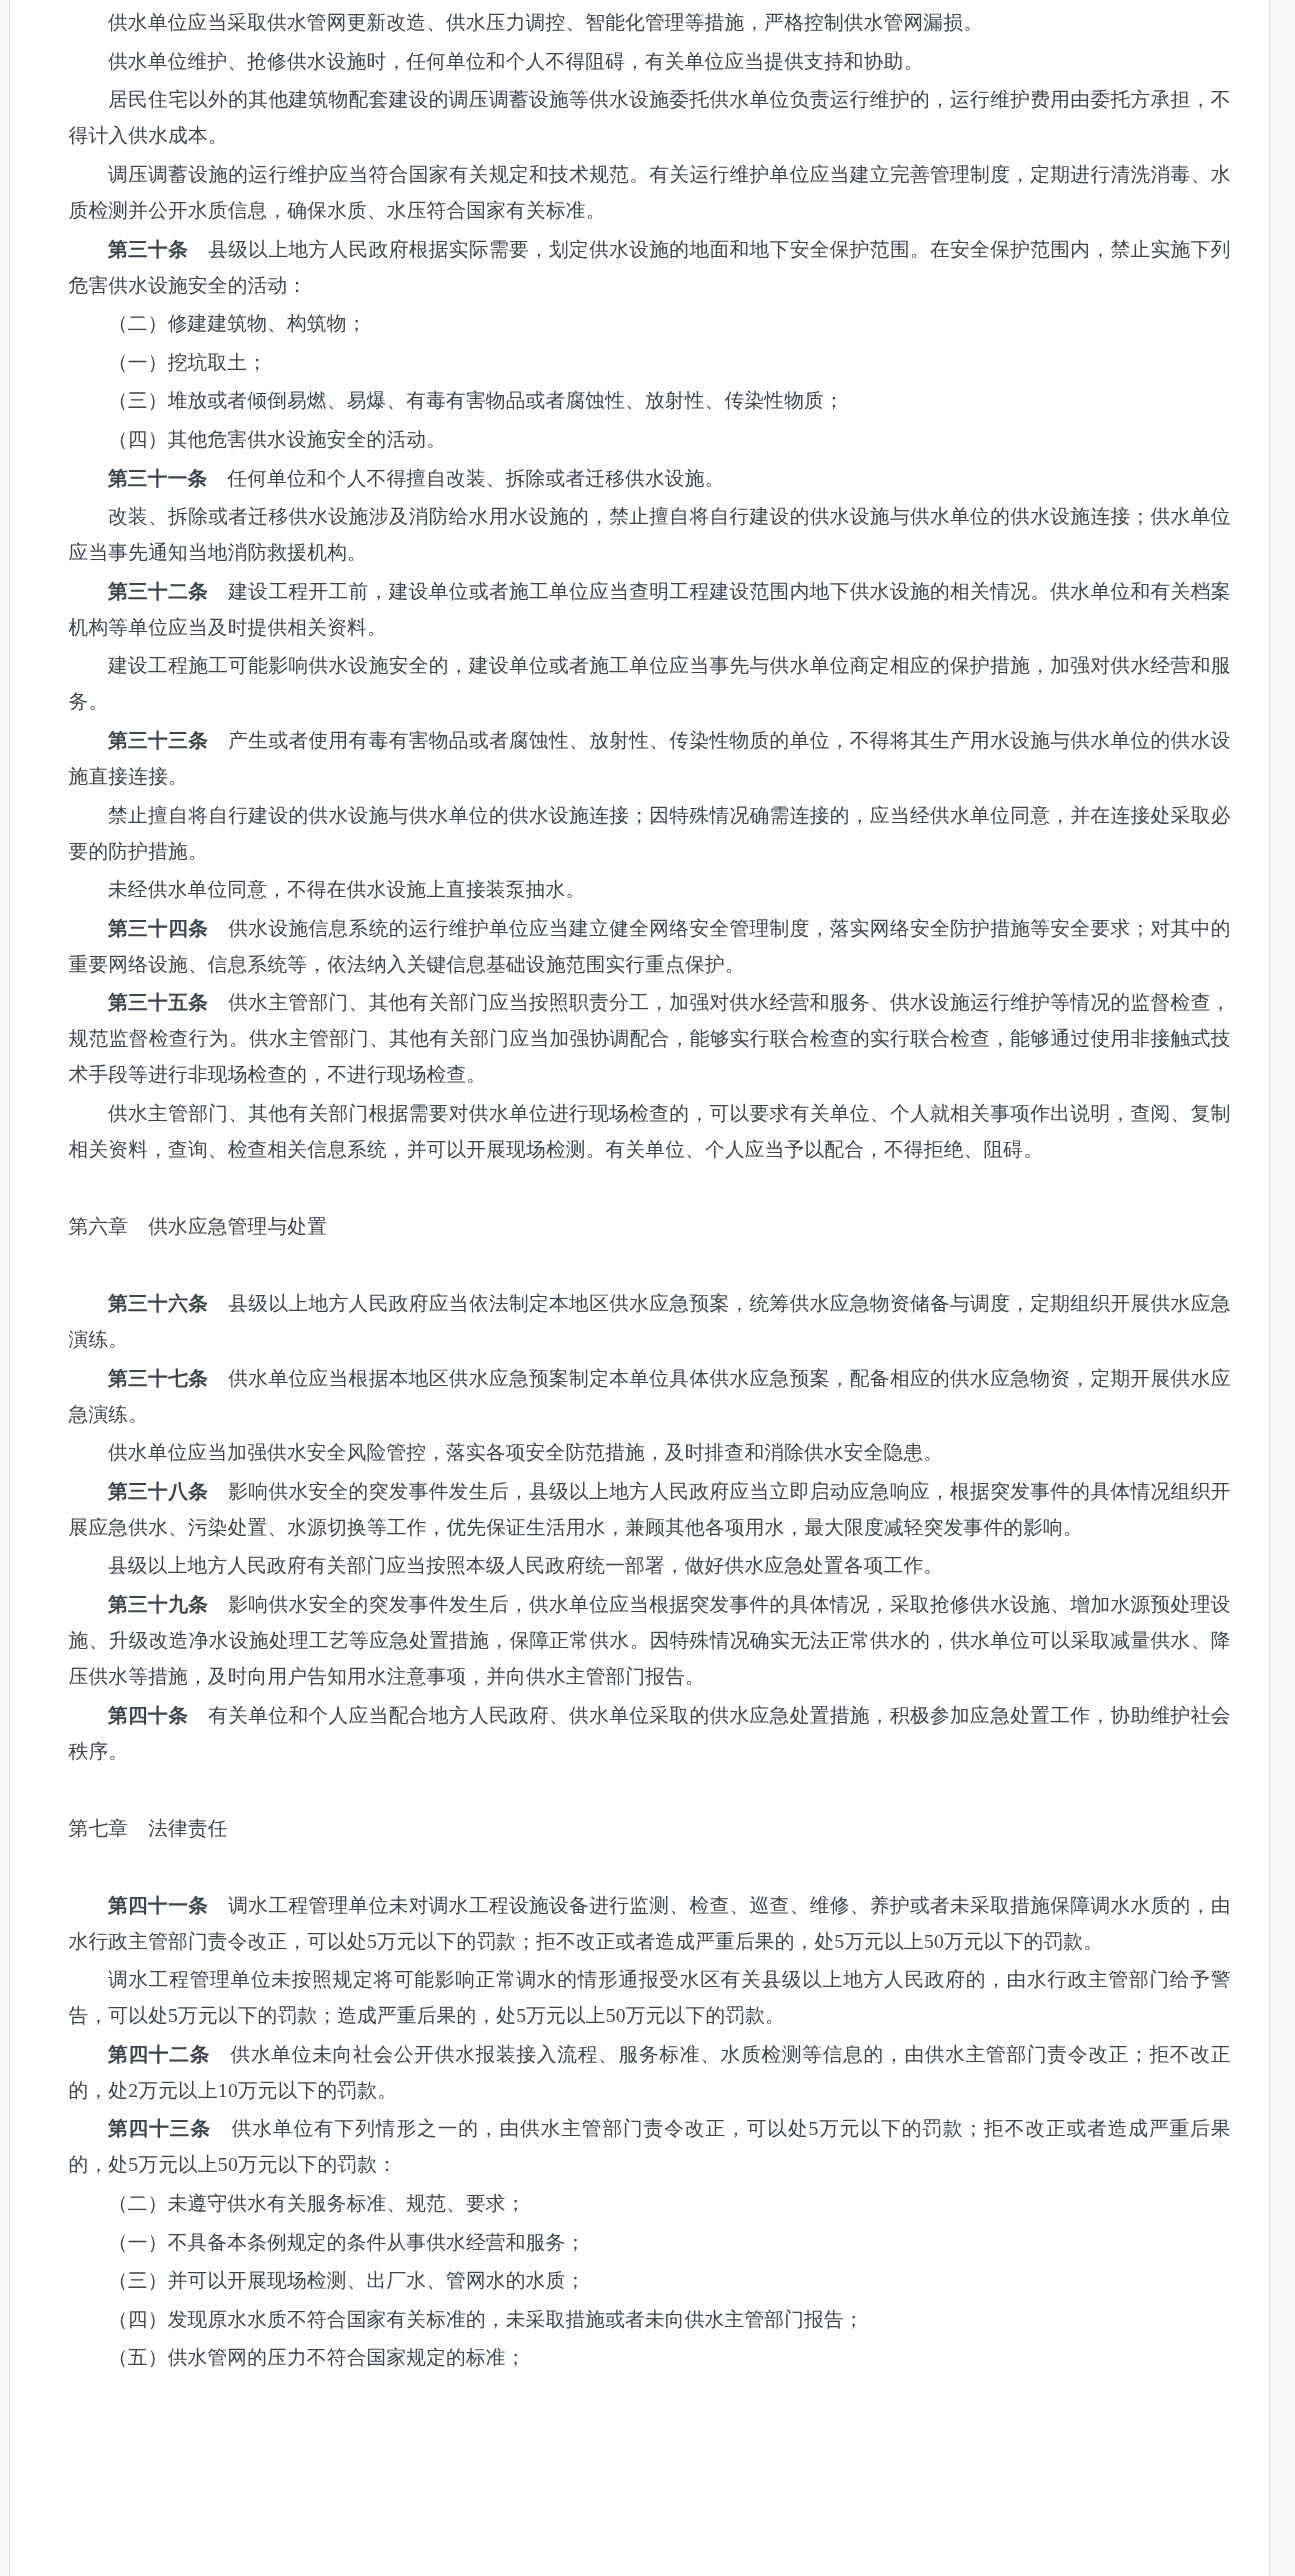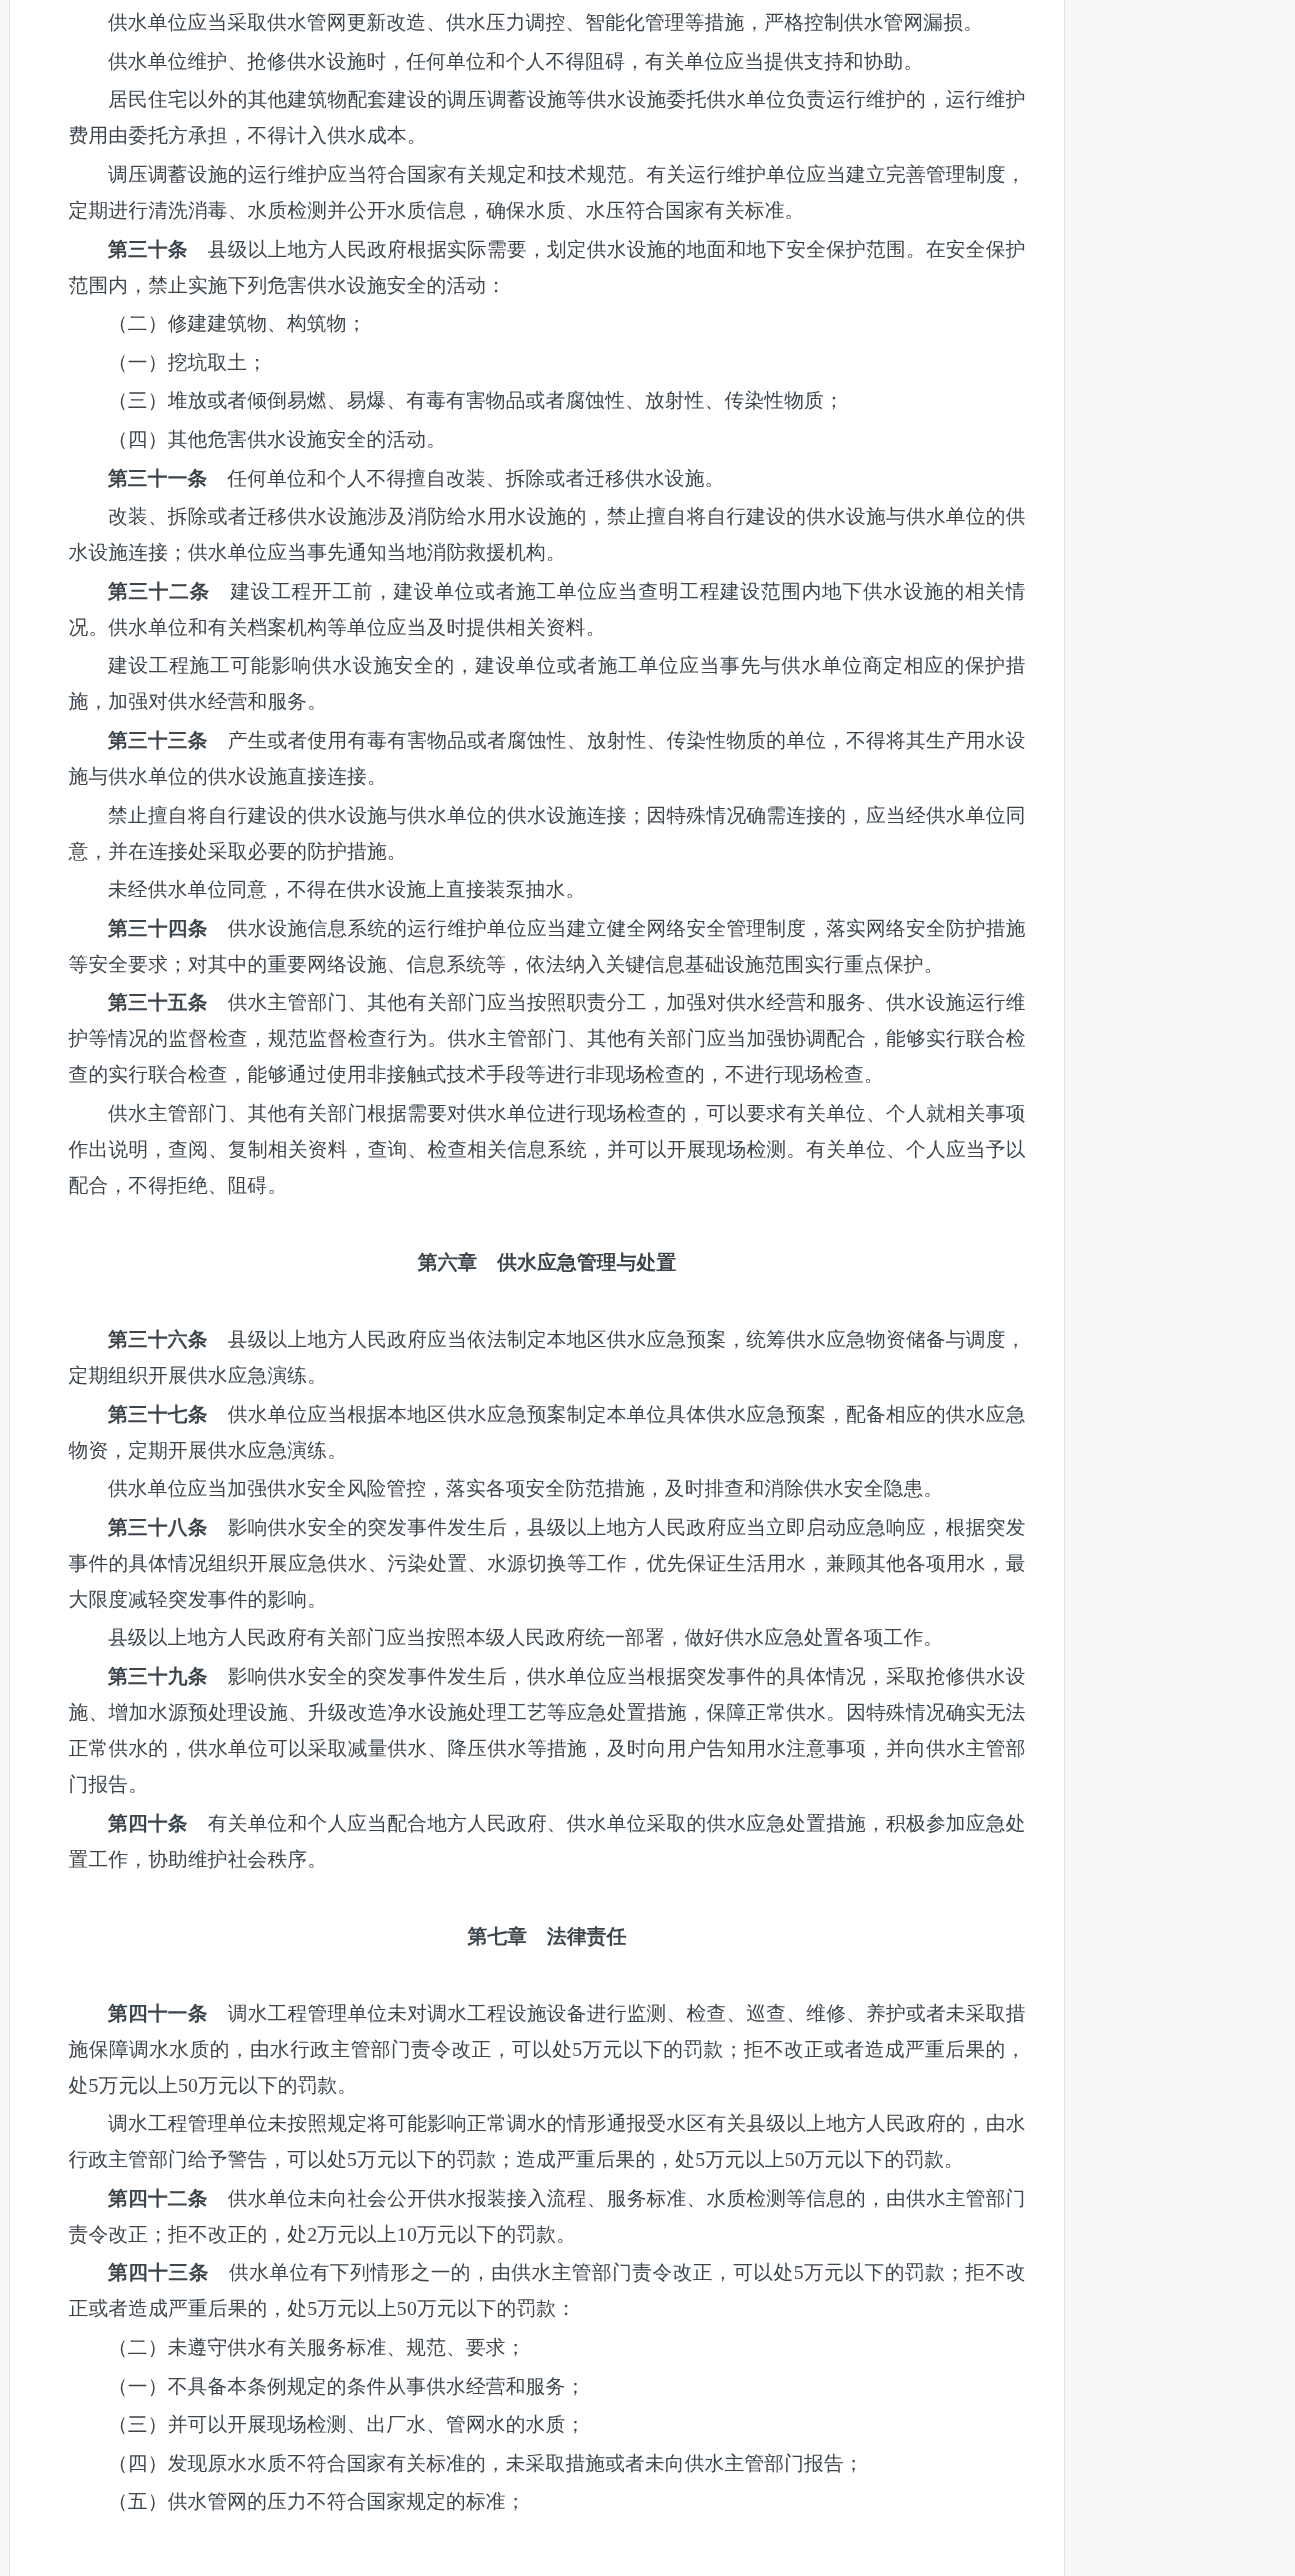--- a/index.html
+++ b/index.html
@@ -3,42 +3,41 @@
 <meta charset="utf-8">
 <style>
   html, body { margin: 0; padding: 0; }
   body {
     width: 1295px;
     background: #f7f7f7;
     font-family: "Liberation Serif", "DejaVu Serif", serif;
   }
   .page {
     box-sizing: border-box;
-    width: 1056px;
+    width: 1261px;
     margin-left: 8.6px;
     min-height: 2576px;
     background: #ffffff;
     border-left: 0.9px solid #e2e2e2;
     border-right: 0.9px solid #e2e2e2;
     padding: 4.3px 38px 26px 59px;
     overflow: hidden;
   }
   .doc p {
     margin: 0 0 2.6px 0;
     font-size: 19.7px;
     line-height: 36px;
     color: #3d454c;
     text-align: justify;
     text-indent: 2em;
     letter-spacing: 0.2px;
   }
   .doc p.chapter {
-    text-align: center;
     text-indent: 0;
-    font-weight: bold;
+    font-weight: normal;
     margin: 41px 0 41px 0;
   }
   .doc b.article-label { font-weight: bold; }
 </style>
 </head>
 <body>
 
 <div class="page">
   <div class="doc">
       <p class="para">供水单位应当采取供水管网更新改造、供水压力调控、智能化管理等措施，严格控制供水管网漏损。</p>

